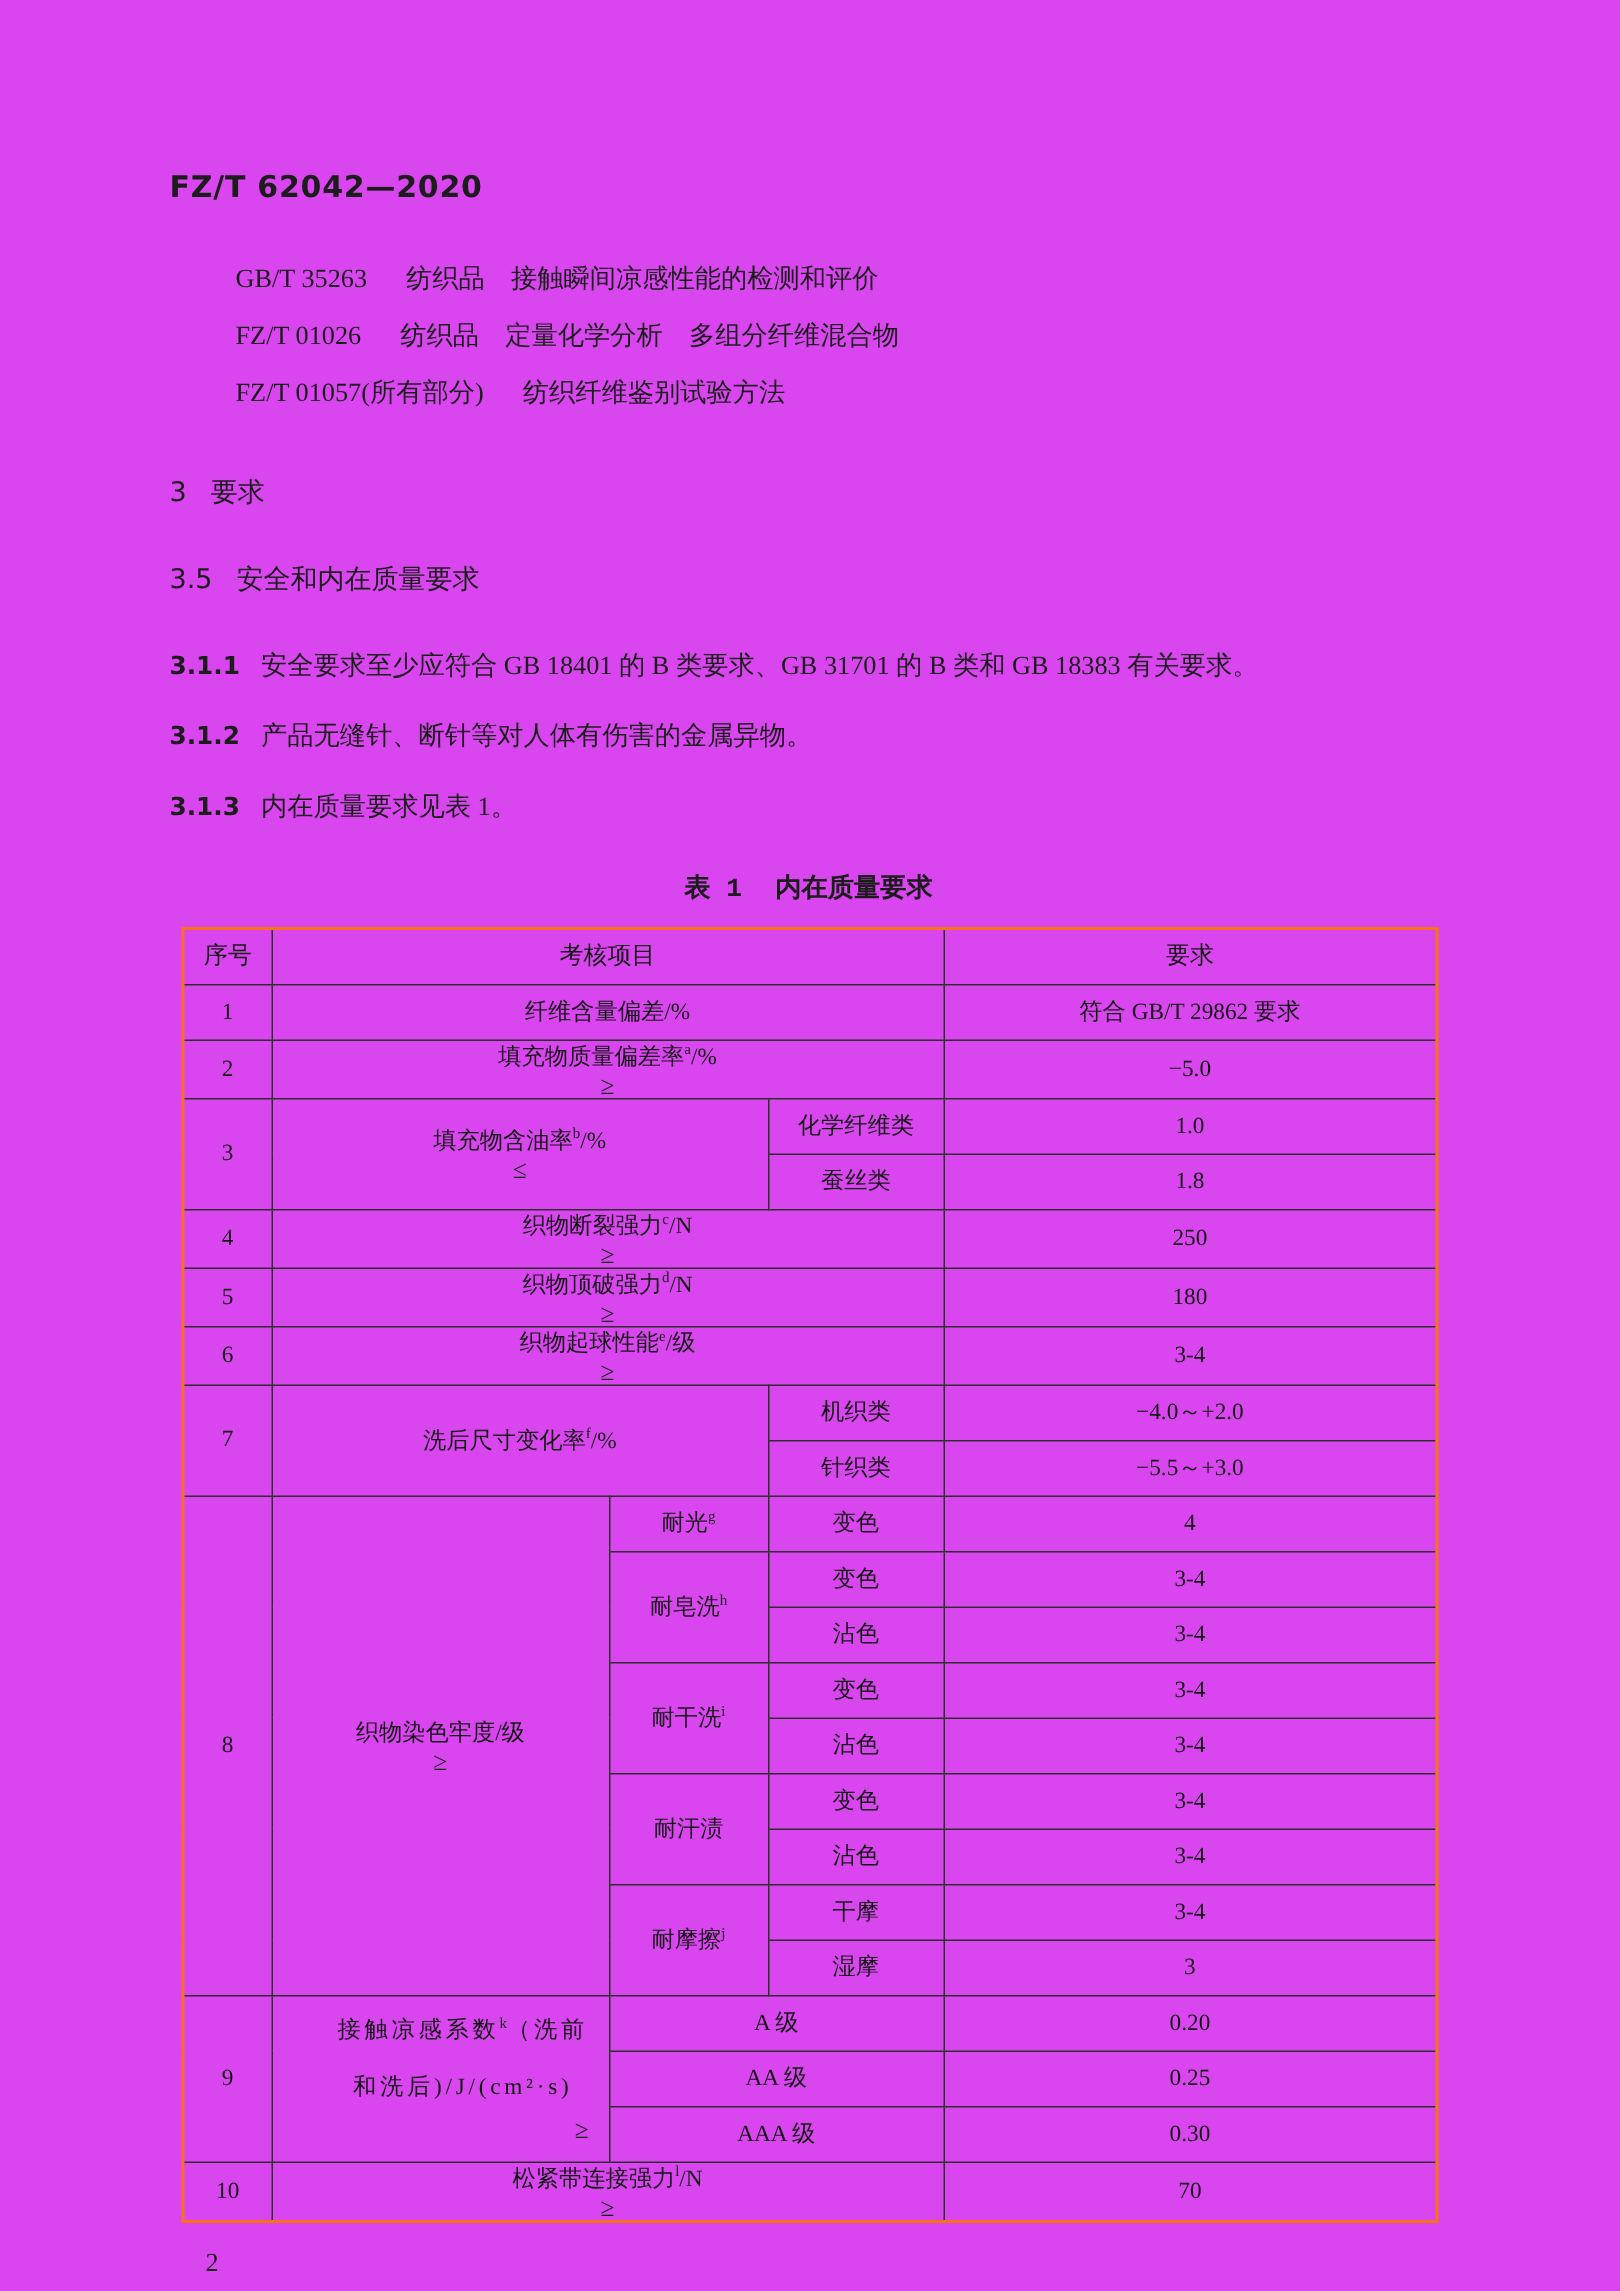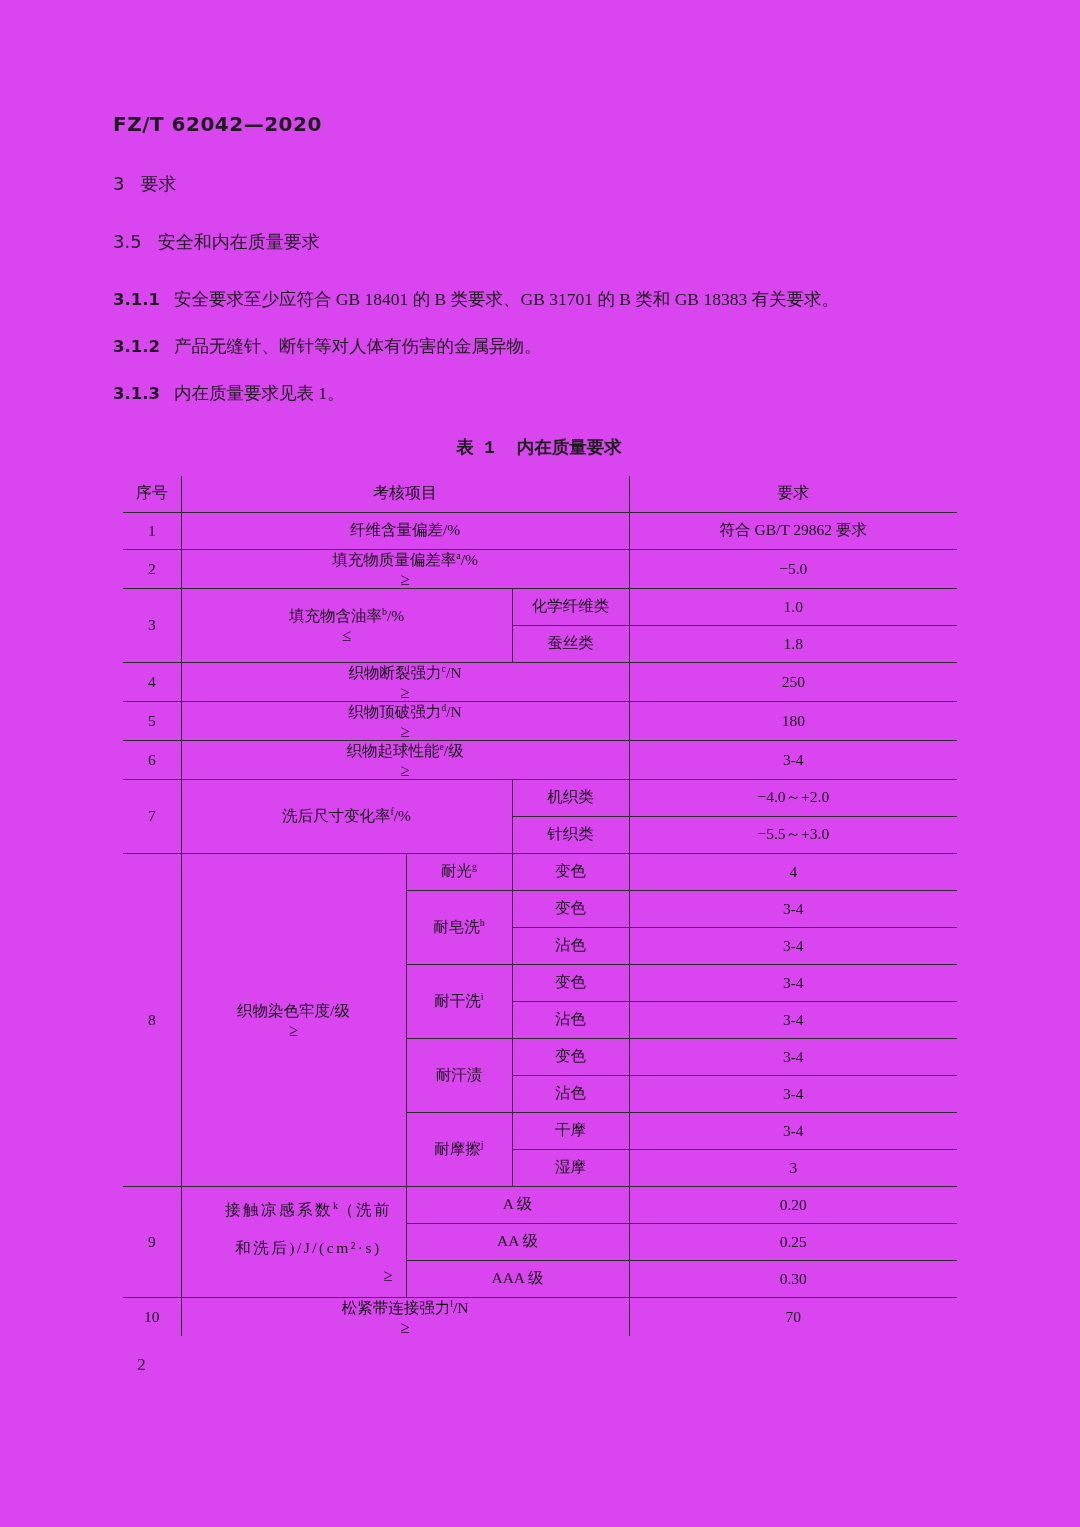--- a/index.html
+++ b/index.html
@@ -32,21 +32,21 @@
   }
   .tbl-caption {
     text-align:center; margin-top:24px;
     font-family:Liberation Mono, monospace;
     font-weight:bold; font-size:17.5px;
   }
   .tbl-caption .cap-label { margin-right:22px; }
   table.qtable {
     border-collapse:collapse; table-layout:fixed;
     width:836px; margin:15px 0 0 8px;
-    border:2px solid #d946ef;
+    border:2px solid #f97316;
   }
   .qtable td {
     border:1px solid #2e2e2e; height:37px;
     font-size:15.5px; color:#161616;
     text-align:center; vertical-align:middle;
     overflow:hidden;
   }
   .qtable td.item-cell { text-align:center; padding:0 13px; }
   .flexline { display:flex; justify-content:space-between; align-items:center; width:100%;flex-direction:column; }
   .flexline .sym { font-size:17px; line-height:1; }
@@ -57,20 +57,31 @@
   .cool-cell .sym { margin-bottom:9px; }
   .page-num { font-size:17.5px; margin:16px 0 0 24px; }
 </style>
 </head>
 <body>
 
 <div class="page">
 
   <div class="doc-code">FZ/T 62042—2020</div>
 
+  <div class="refs">
+    <div class="ref-line">
+      <span class="ref-code">GB/T 35263</span><span>纺织品　接触瞬间凉感性能的检测和评价</span>
+    </div>
+    <div class="ref-line">
+      <span class="ref-code">FZ/T 01026</span><span>纺织品　定量化学分析　多组分纤维混合物</span>
+    </div>
+    <div class="ref-line">
+      <span class="ref-code">FZ/T 01057(所有部分)</span><span>纺织纤维鉴别试验方法</span>
+    </div>
+  </div>
 
   <div class="sec-heading sec-3">
     <span class="sec-num">3</span><span>要求</span>
   </div>
 
   <div class="sec-heading sec-31">
     <span class="sec-num">3.5</span><span>安全和内在质量要求</span>
   </div>
 
   <div class="clause clause-first">

